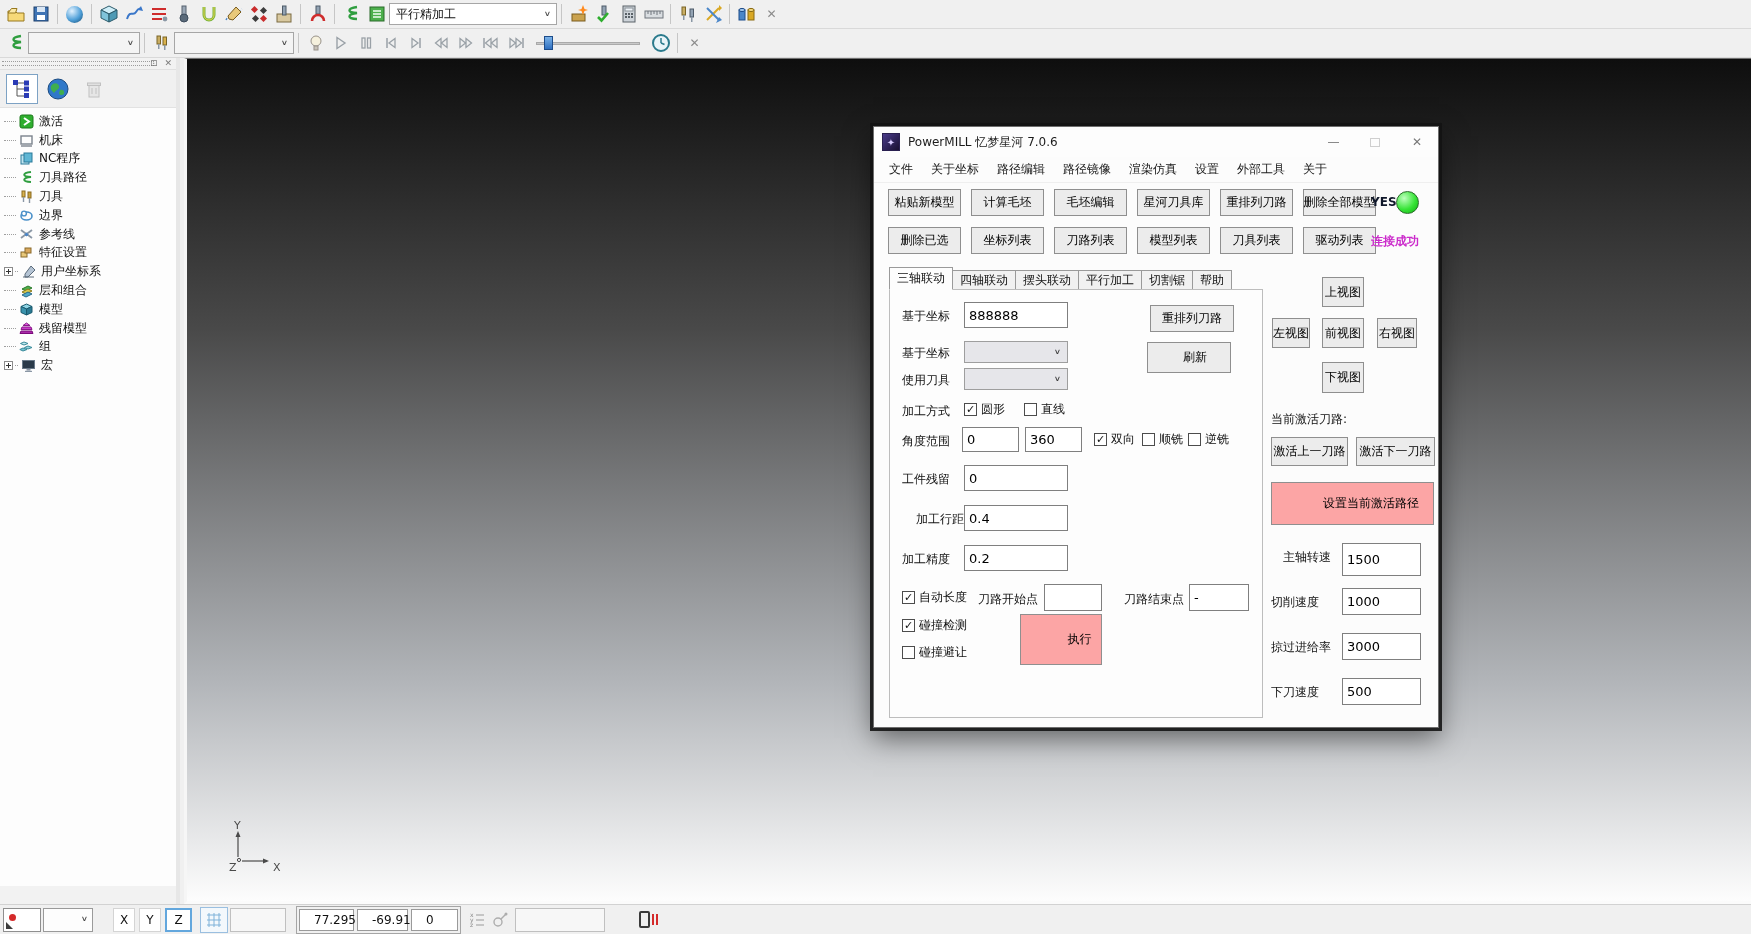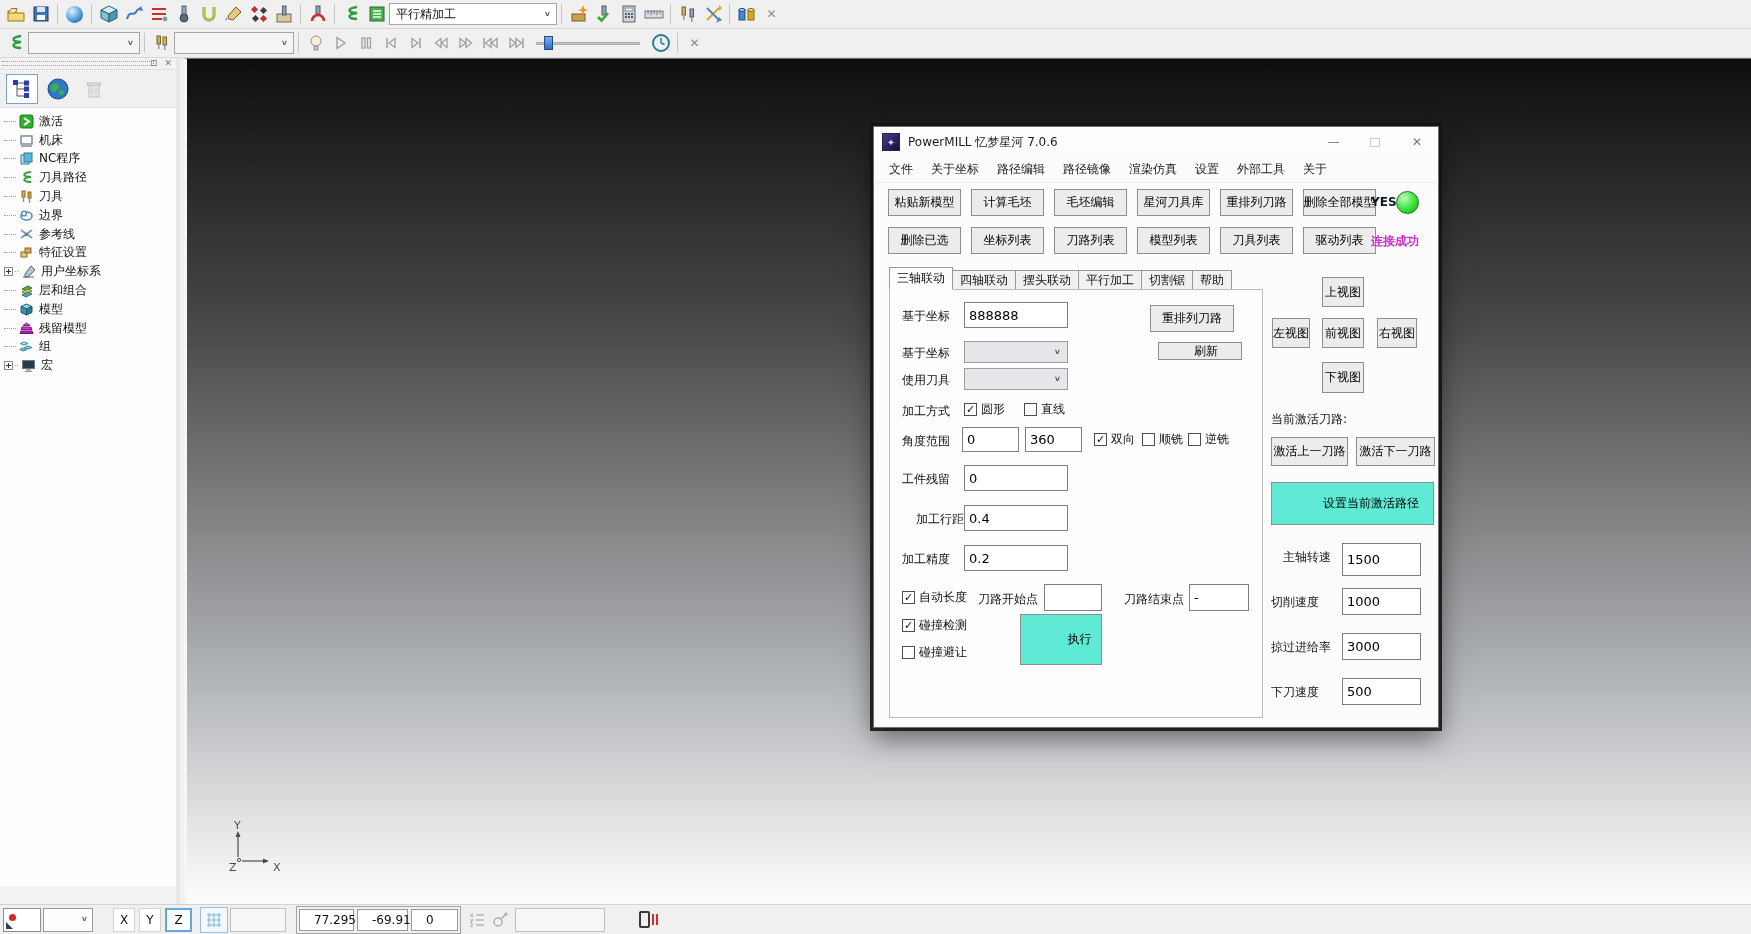--- a/index.html
+++ b/index.html
@@ -86,21 +86,21 @@
   .tab.active { height:23px; background:#fdfdfd; border-left:1px solid #9a9a9a; position:relative; z-index:3; border-bottom:1px solid #fdfdfd;text-align:center; }
   .panel { position:absolute; left:15px; top:162px; width:374px; height:429px; border:1px solid #bdbdbd; background:#fdfdfd; }
   .flabel { position:absolute; font-size:12px; color:#111; white-space:nowrap; }
   .inp { position:absolute; border:1px solid #7f7f7f; background:#fff; font-size:13px; font-family:"DejaVu Sans",sans-serif; padding:0 4px; }
   .combo { position:absolute; background:#e6e6ea; border:1px solid #9e9e9e; }
   .combo::after { content:"∨"; position:absolute; right:6px; top:50%; transform:translateY(-55%) scaleY(.75); font-size:10px; color:#3c3c3c; }
   .cbrow { position:absolute; display:flex; align-items:center; gap:4px; }
   .cb { width:13px; height:13px; border:1px solid #4c4c4c; background:#fff; display:flex; align-items:center; justify-content:center; font-size:11px; color:#101010; flex:0 0 auto; }
   .cb.checked::before { content:"✓"; }
   .cblab { font-size:12px; white-space:nowrap; }
-  .bigbtn { background:#5eead4;padding-left:37px; }
+  .bigbtn { background:#fca5a5;padding-left:37px; }
   .vlabel { font-size:12px; }
 </style>
 </head>
 <body>
 
 <div class="tbar">
   <span class="ic">
       <svg width="20" height="20">
         <path d="M2 7 h7 l2 2 h7 v8 H2z" fill="#f7d978" stroke="#97781f"></path>
         <path d="M2 9 l3.5-4.5 H11 L9.5 9z" fill="#fbe9a8" stroke="#97781f"></path>
@@ -610,21 +610,21 @@
     <span class="tab">帮助</span>
   </div>
 
   <div class="panel">
     <span class="flabel" style="left:12px;top:18px;">基于坐标</span>
     <input class="inp" style="left: 74px; top: 12px; width: 104px; height: 26px;" value="888888">
     <button class="btn" style="position:absolute;left:260px;top:15px;width:84px;height:27px;">重排列刀路</button>
 
     <span class="flabel" style="left:12px;top:55px;">基于坐标</span>
     <span class="combo" style="left:74px;top:51px;width:104px;height:22px;"></span>
-    <button class="btn" style="position:absolute;left:268px;top:52px;width:84px;height:18px;padding-left:12px;">刷新</button>
+    <button class="btn" style="position:absolute;left:257px;top:52px;width:84px;height:31px;padding-left:12px;">刷新</button>
 
     <span class="flabel" style="left:12px;top:82px;">使用刀具</span>
     <span class="combo" style="left:74px;top:78px;width:104px;height:22px;"></span>
 
     <span class="flabel" style="left:12px;top:113px;">加工方式</span>
     <span class="cbrow" style="left:74px;top:111px;">
         <span class="cb checked"></span>
         <span class="cblab">圆形</span>
       </span>
     <span class="cbrow" style="left:134px;top:111px;">

